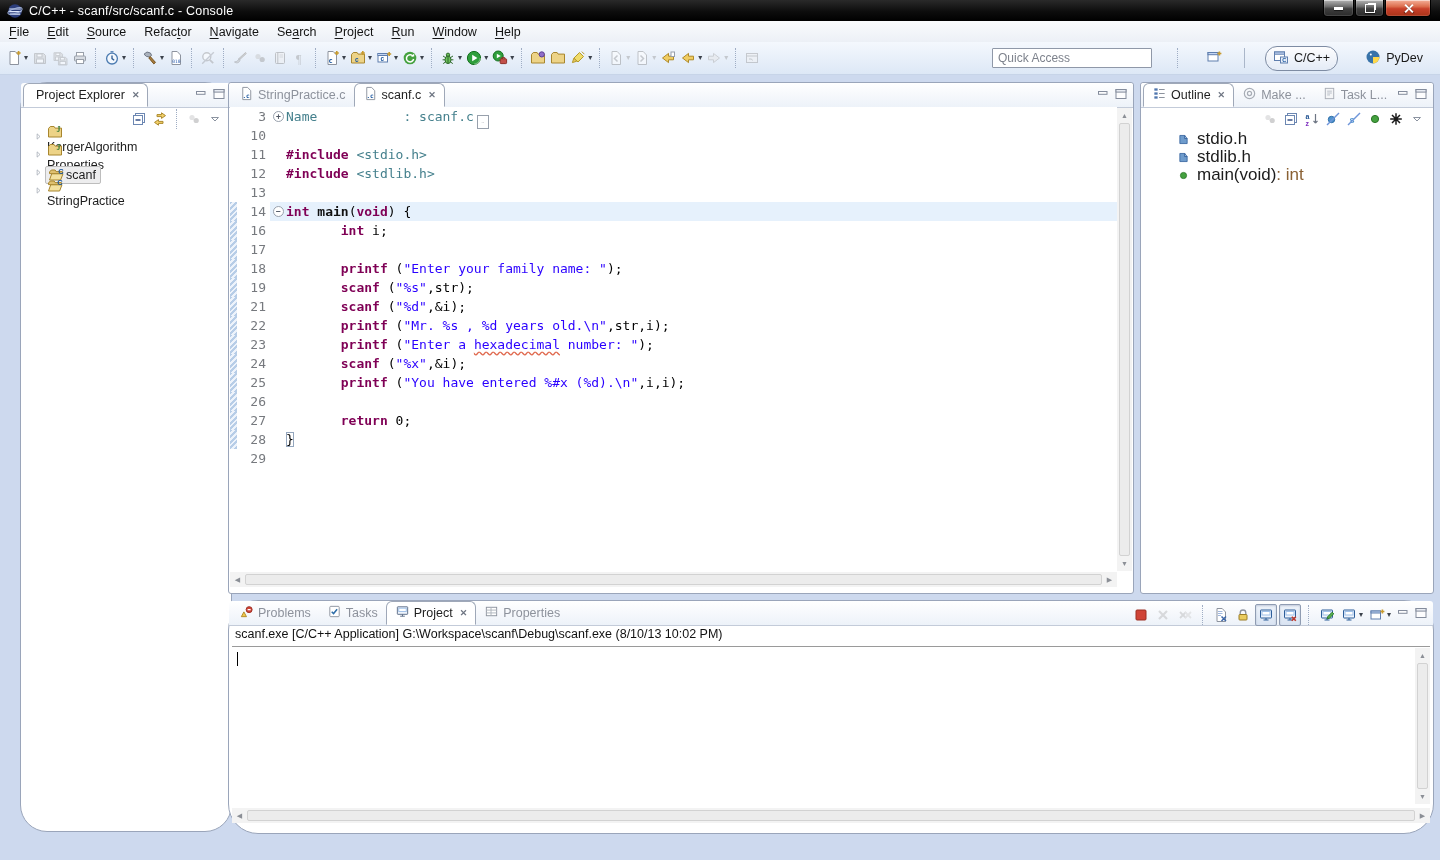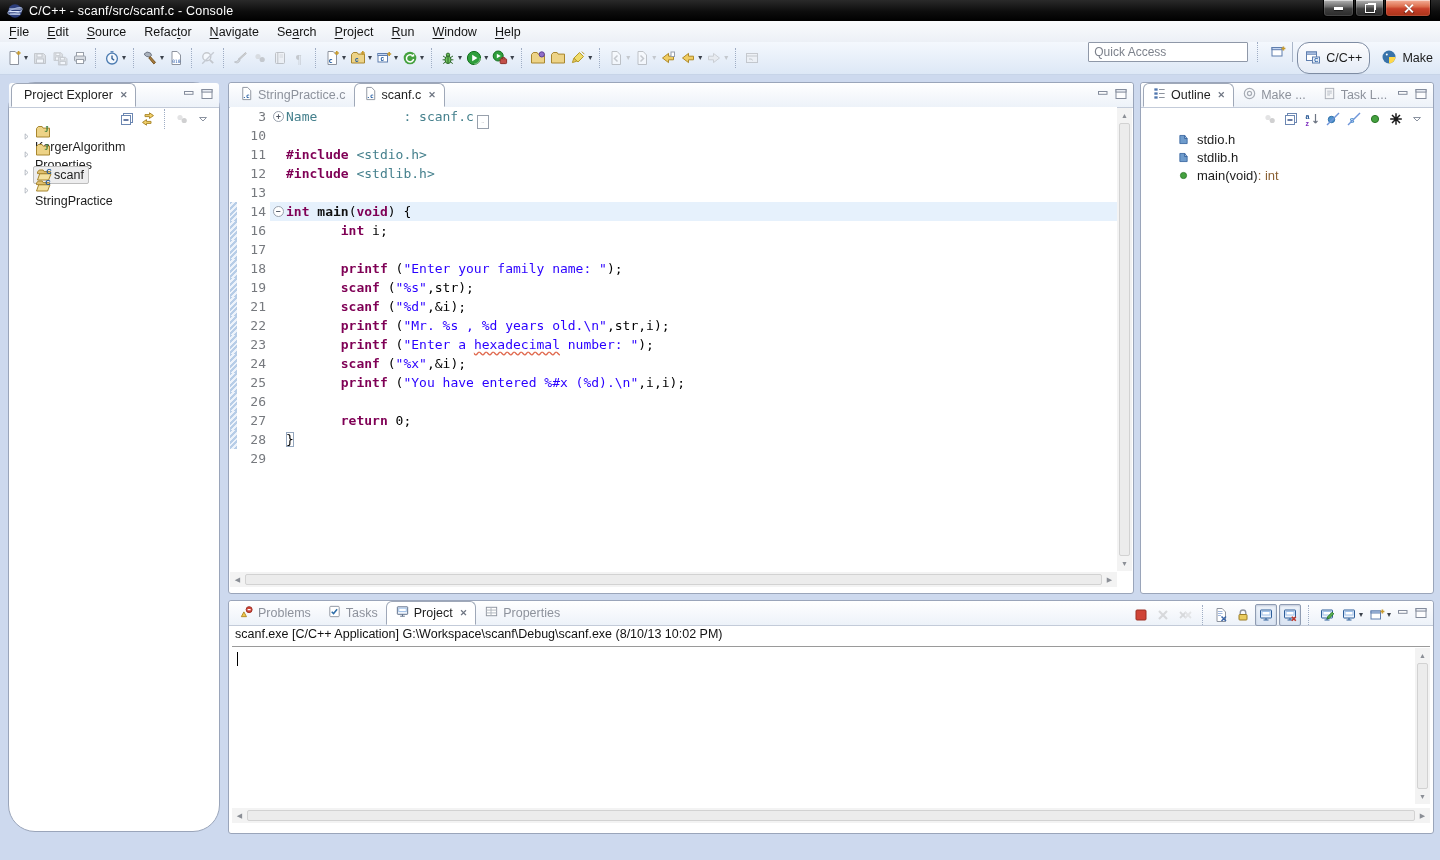--- a/index.html
+++ b/index.html
@@ -38,21 +38,21 @@
     display:flex;align-items:center;}
   #tbleft{display:flex;align-items:center;height:32px;padding-left:4px;}
   .tbgroup{display:flex;align-items:center;height:32px;}
   .tbsep{width:1px;height:20px;border-left:1px dotted #9fadc4;margin:0 5px;}
   .tbi{display:inline-flex;align-items:center;padding:2px 2px;border-radius:2px;}
   .tbi svg{display:block;}
   .tbi .dd{font-size:8px;color:#3c424c;margin-left:2px;line-height:8px;}
   .tbi.dis{filter:grayscale(.85) opacity(.5);}
   .tbi.dis .dd{color:#9aa1ac;}
   .tbi.frame{border:1px solid #8f9cb2;background:linear-gradient(#eef3fa,#d9e3f2);box-shadow:inset 0 1px 2px rgba(60,80,120,.25);}
-  .tb-right{position:absolute;right:0;top:0;height:32px;display:flex;gap:4px;}
+  .tb-right{position:absolute;right:10px;top:0;height:32px;display:flex;align-items:center;gap:20px;}
   .qa{width:148px;height:18px;border:1px solid #8f98a8;border-radius:1px;font-size:12px;
     font-family:"Liberation Sans",sans-serif;padding:0 5px;color:#333;background:#fff;}
   .qa::placeholder{color:#7d828c;}
   .vdiv{width:1px;height:20px;background:#aab6c9;}
   .persp{display:flex;align-items:center;gap:5px;font-size:12.5px;color:#1a1a1a;padding:2px 7px;border-radius:12px;}
   .persp.active{border:1px solid #7e8ca3;background:linear-gradient(#fdfdfe,#e4ebf6);}
   
   .panel{position:absolute;background:#fff;border:1px solid #9aa5ba;border-radius:3px;}
   .ptabs{height:24px;background:linear-gradient(#ffffff,#edf2f9);border-bottom:1px solid #c3cbd9;
     border-radius:3px 3px 0 0;display:flex;align-items:flex-end;position:relative;padding-left:2px;}
@@ -91,21 +91,21 @@
   .fbox{display:inline-block;width:10px;height:12px;border:1px solid #98a0ac;margin-left:3px;vertical-align:-2px;
      color:#8a8f98;font:6px/10px "Liberation Sans",sans-serif;text-align:center;}
   
   .vsb{position:absolute;width:15px;background:#f3f3f3;}
   .hsb{position:absolute;height:15px;background:#f3f3f3;}
   .sbtn{position:absolute;width:15px;height:15px;display:flex;align-items:center;justify-content:center;
      font-size:7px;color:#8b8f96;}
   .vthumb{position:absolute;left:2px;right:2px;background:#ececec;border:1px solid #d2d2d2;border-radius:2px;}
   .hthumb{position:absolute;top:2px;bottom:2px;background:#ececec;border:1px solid #d2d2d2;border-radius:2px;}
   
-  .orow{display:flex;align-items:center;height:18px;padding-left:36px;font-size:13px;color:#1c1c1c;}
+  .orow{display:flex;align-items:center;height:18px;padding-left:36px;font-size:17px;color:#1c1c1c;}
   .orow .ticon{width:20px;flex:none;display:flex;align-items:center;}
   .osuf{color:#8a6134;}
   
   .contools{position:absolute;right:40px;top:3px;display:flex;align-items:center;gap:2px;}
   .conheader{position:absolute;left:2px;right:2px;top:25px;height:18px;background:#fff;
      font-size:12.5px;color:#111;padding:1px 4px;white-space:nowrap;overflow:hidden;}
   .conbody{position:absolute;left:3px;right:3px;top:45px;bottom:29px;border-top:1px solid #9a9a9a;background:#fff;}
   .caret{position:absolute;left:5px;top:5px;width:1px;height:14px;background:#000;}
 </style>
 </head>
@@ -456,26 +456,26 @@
             <text x="9.2" y="13.2" font-size="5.5" font-weight="bold" fill="#17549e">C</text>
           </svg></span>
       <span>C/C++</span>
     </span>
     <span class="persp">
       <span id="pyPerspIcon"><svg width="16" height="16" viewBox="0 0 16 16">
             <circle cx="8" cy="8" r="6.5" fill="#3873a9"></circle>
             <path d="M14.5 8A6.5 6.5 0 0 1 8 14.5V8z" fill="#ffd84a"></path>
             <circle cx="5.8" cy="5.4" r="1" fill="#fff"></circle>
           </svg></span>
-      <span>Make</span>
+      <span>PyDev</span>
     </span>
   </div>
 </div>
 
-<div class="panel" id="explorerPanel" style="left:8px;top:82px;width:210px;height:748px;border-radius:27px;">
+<div class="panel" id="explorerPanel" style="left:20px;top:82px;width:210px;height:748px;border-radius:27px;">
   <div class="ptabs">
     <div class="ptab active">
       <span id="expTabIcon"></span>
       <span>Project Explorer</span>
       <span class="tabx">✕</span>
     </div>
     <div class="partbtns" id="expPartBtns">
         <span class="tbi">
           <span>
             <svg width="16" height="16" viewBox="0 0 16 16">
@@ -782,21 +782,21 @@
           <svg width="13" height="13" viewBox="0 0 16 16">
             <circle cx="8" cy="8" r="3.8" fill="#44a13f" stroke="#2a7527"></circle>
           </svg>
         </span>
         <span>main(void)</span>
         <span class="osuf"> : int</span>
       </div>
     </div>
 </div>
 
-<div class="panel" id="consolePanel" style="left:228px;top:600px;width:1204px;height:232px;">
+<div class="panel" id="consolePanel" style="left:228px;top:600px;width:1204px;height:232px;border-radius:30px;">
   <div class="ptabs" id="conTabs">
       <div class="ptab">
         <span><svg width="15" height="15" viewBox="0 0 16 16">
             <path d="M2.5 13.5h5.5L5.2 8.4z" fill="#f2c94c" stroke="#b08a28"></path>
             <circle cx="10.8" cy="6" r="3.2" fill="#d04437" stroke="#9c2e22"></circle>
             <path d="M9.2 6h3.2" stroke="#fff" stroke-width="1.4"></path>
           </svg></span>
         <span>Problems</span>
       </div>
       <div class="ptab">

